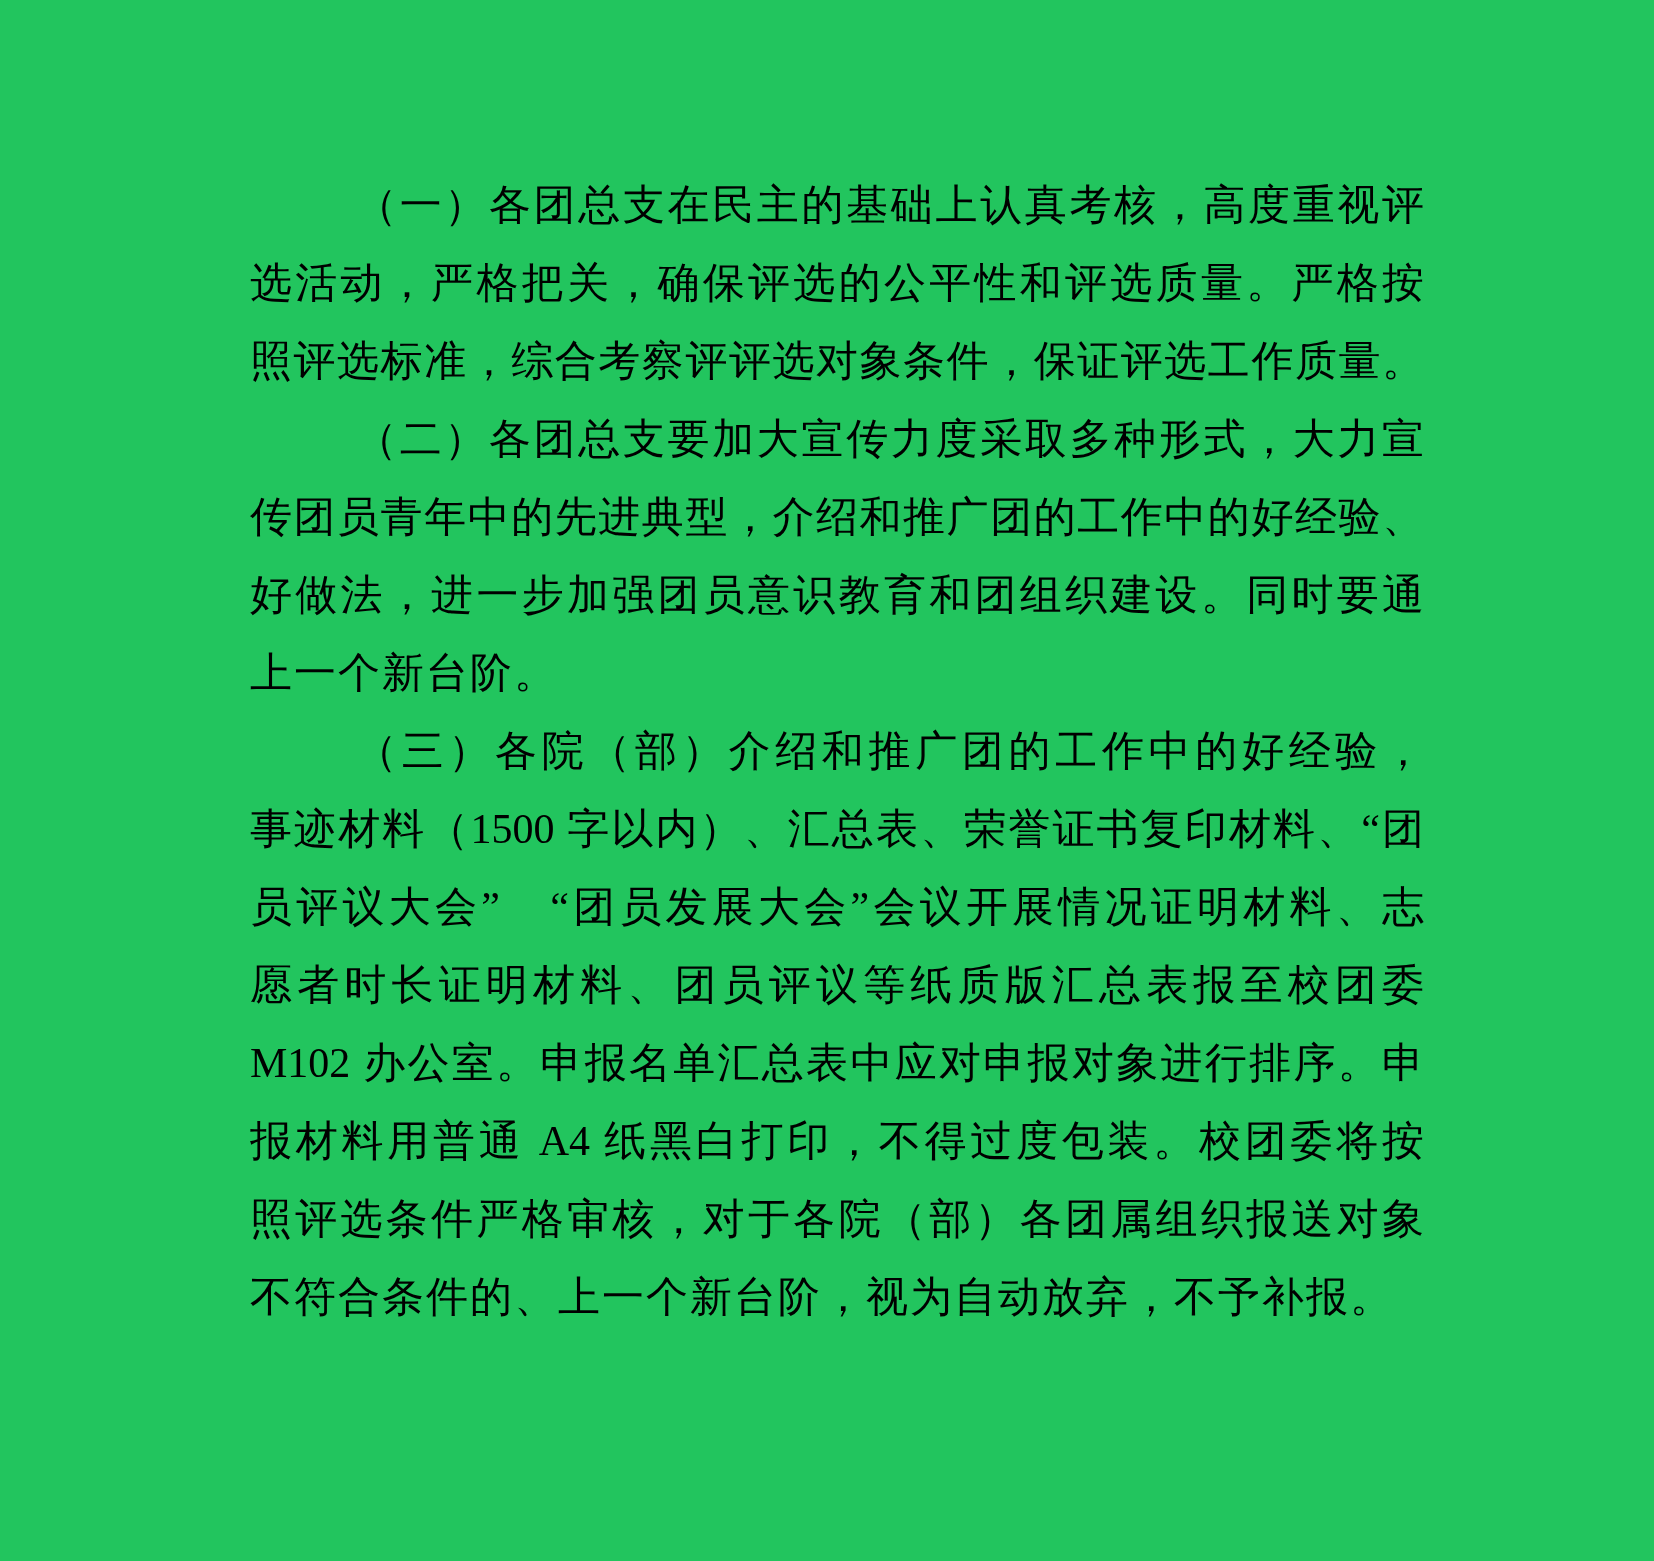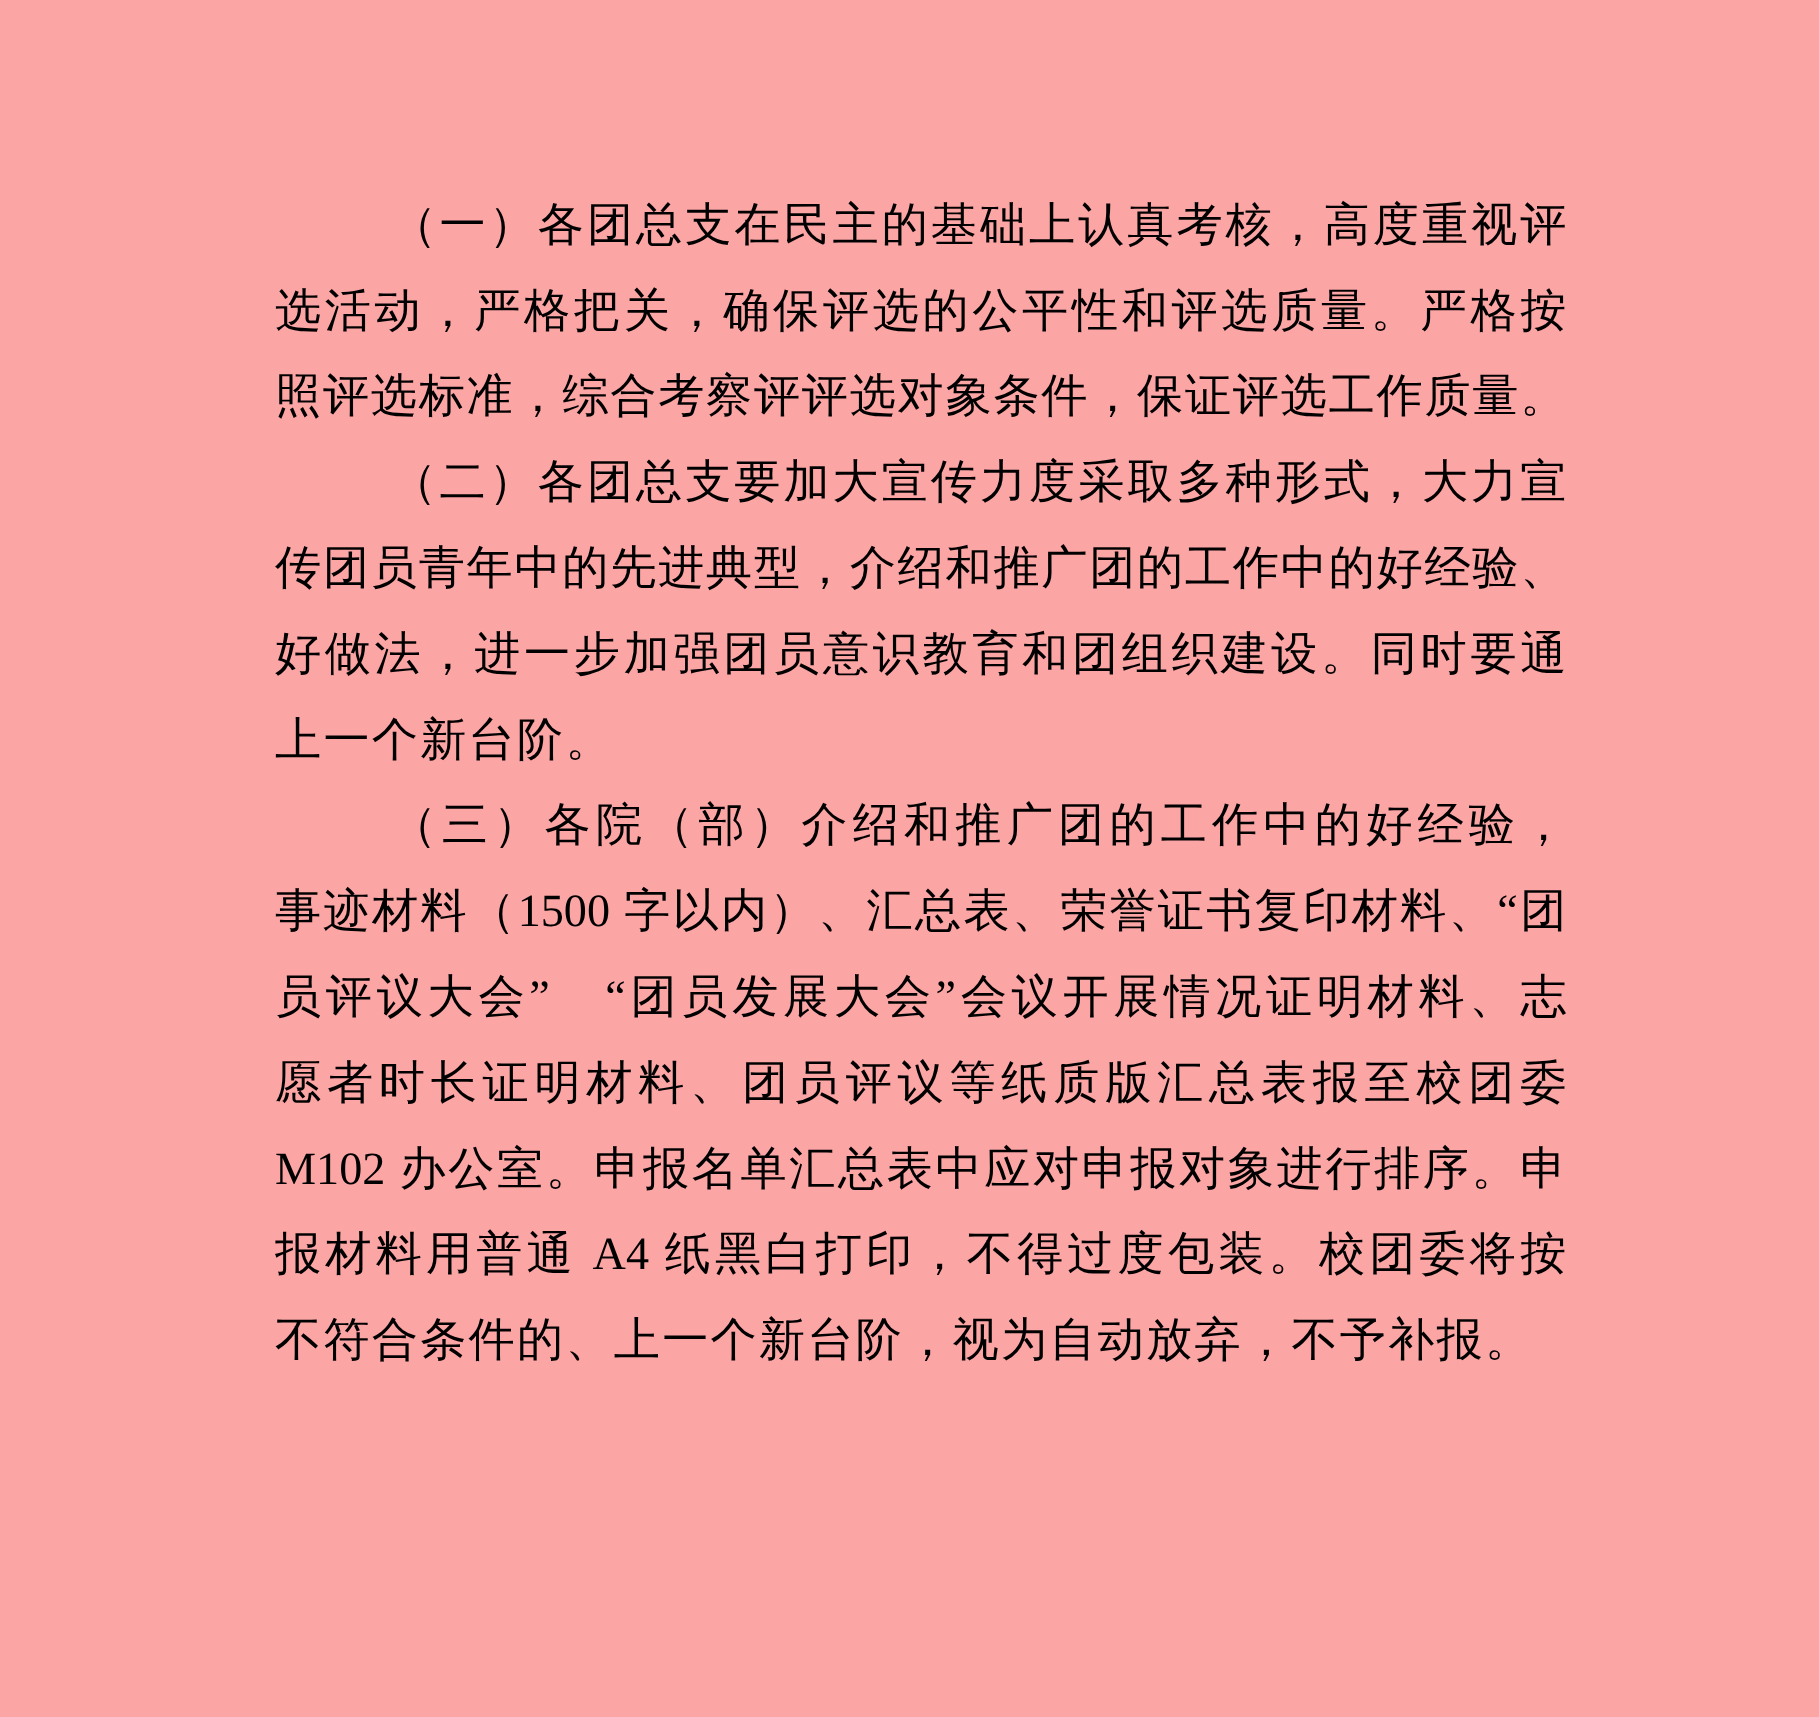--- a/index.html
+++ b/index.html
@@ -12,21 +12,21 @@
     background: #ffffff;
     position: relative;
     overflow: hidden;
   }
   .page {
     position: absolute;
     left: 0;
     top: 0;
     width: 1654px;
     height: 1561px;
-    background: #fca5a5;
+    background: #22c55e;
   }
   .textblock {
     position: absolute;
     left: 250px;
     top: 166px;
     width: 1174px;
     font-family: "Liberation Serif", "DejaVu Serif", serif;
     font-size: 42px;
     line-height: 78px;
     color: #000000;
@@ -59,15 +59,16 @@
     <div class="line indent">（二）各团总支要加大宣传力度采取多种形式，大力宣</div>
     <div class="line">传团员青年中的先进典型，介绍和推广团的工作中的好经验、</div>
     <div class="line">好做法，进一步加强团员意识教育和团组织建设。同时要通</div>
     <div class="line short">上一个新台阶。</div>
     <div class="line indent">（三）各院（部）介绍和推广团的工作中的好经验，</div>
     <div class="line">事迹材料（1500 字以内）、汇总表、荣誉证书复印材料、“团</div>
     <div class="line">员评议大会”　“团员发展大会”会议开展情况证明材料、志</div>
     <div class="line">愿者时长证明材料、团员评议等纸质版汇总表报至校团委</div>
     <div class="line">M102 办公室。申报名单汇总表中应对申报对象进行排序。申</div>
     <div class="line">报材料用普通 A4 纸黑白打印，不得过度包装。校团委将按</div>
+    <div class="line">照评选条件严格审核，对于各院（部）各团属组织报送对象</div>
     <div class="line short">不符合条件的、上一个新台阶，视为自动放弃，不予补报。</div>
   </div>
 </div>
 
 </body></html>

